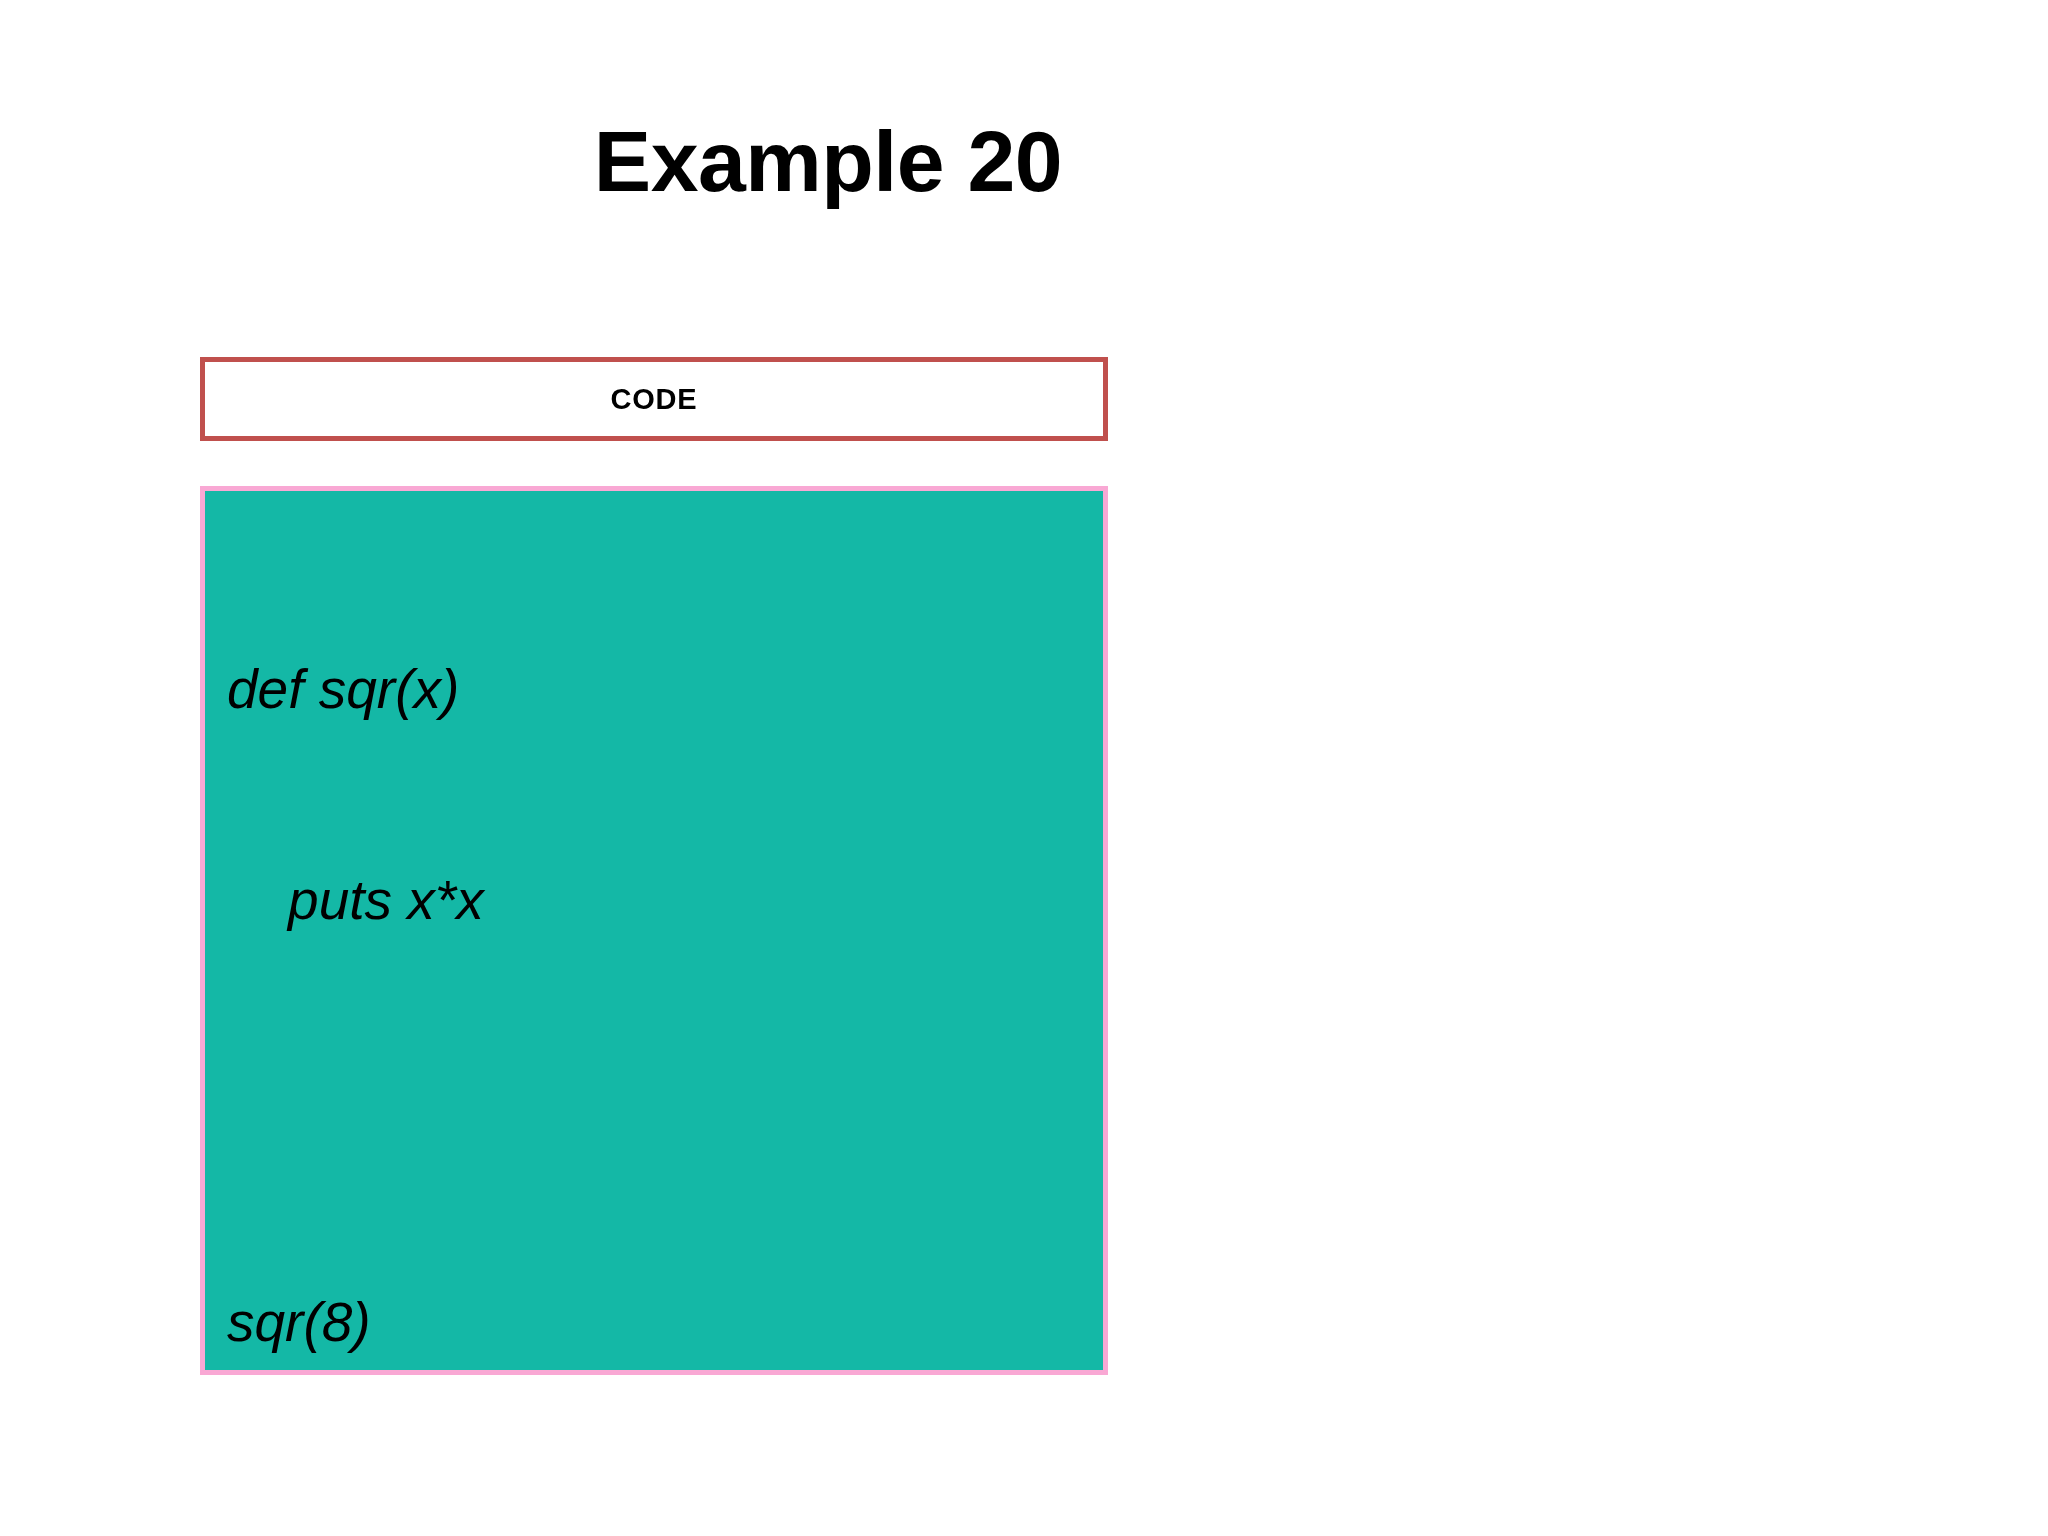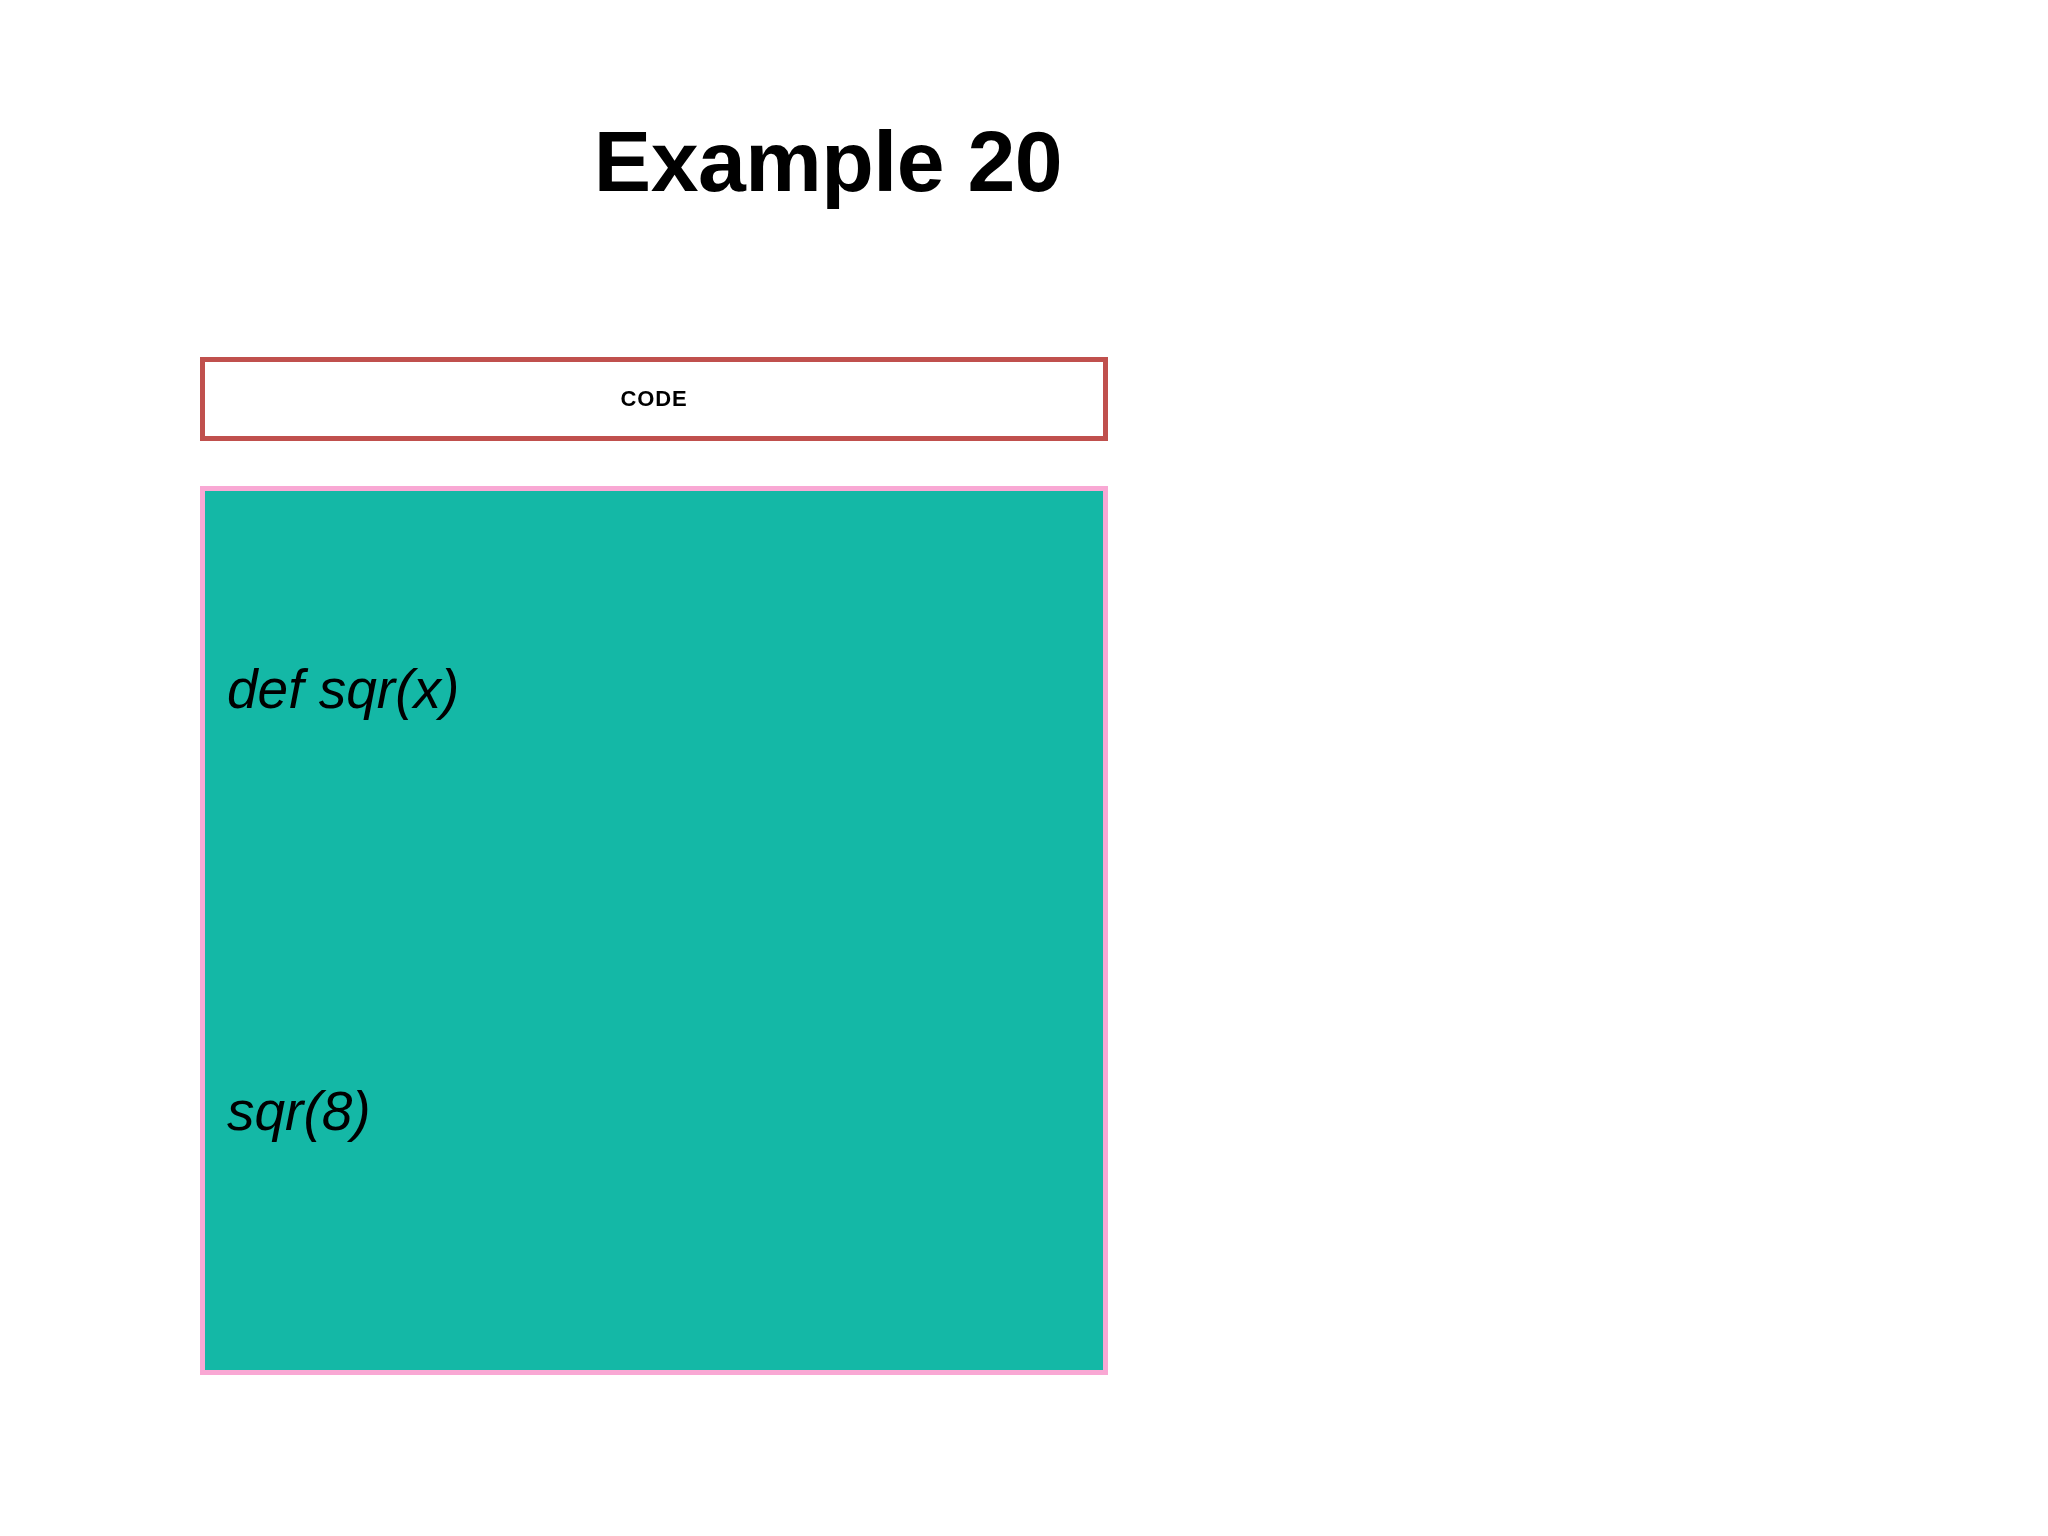--- a/index.html
+++ b/index.html
@@ -44,21 +44,21 @@
     top: 357px;
     height: 84px;
     box-sizing: border-box;
     border: 5px solid #C0504D;
     background: #ffffff;
     display: flex;
     align-items: center;
     justify-content: center;
   }
   .panel-header-label {
-    font-size: 22px;
+    font-size: 29px;
     font-weight: bold;
     letter-spacing: 0.8px;
     color: #000000;
     line-height: 1;
   }
 
   
   .panel-body {
     position: absolute;
     top: 486px;
@@ -89,20 +89,21 @@
 <div class="slide-title">Example 20</div>
 
 <div class="panel panel-code">
   <div class="panel-header panel-code">
     <span class="panel-header-label">CODE</span>
   </div>
 
   <div class="panel-body panel-code">
     <div class="code-block">
       <span class="code-line">def sqr(x)</span>
+      <span class="code-line">    puts x*x</span>
       <span class="code-line blank"></span>
       <span class="code-line">sqr(8)</span>
     </div>
   </div>
 </div>
 
 <div class="panel panel-output">
   
 
   

